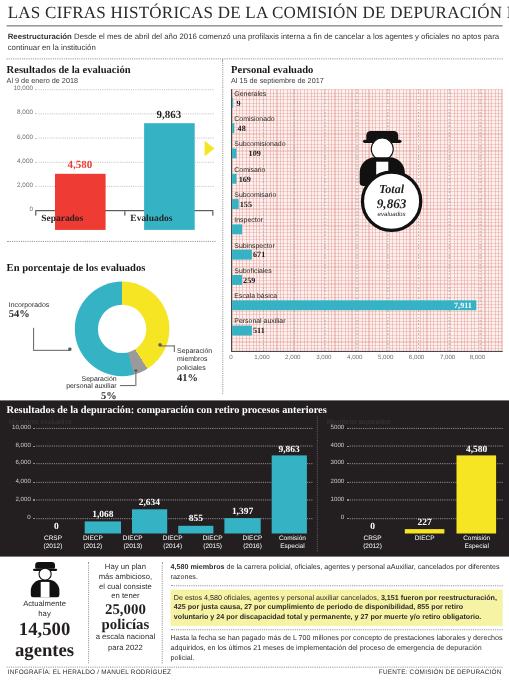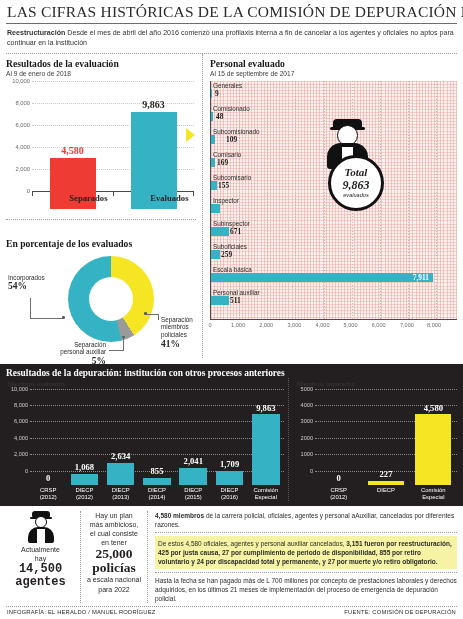--- a/index.html
+++ b/index.html
@@ -66,21 +66,21 @@
   .vbar { width: 46px; }
   .vbar-val {
     font-family: "Liberation Serif", serif; font-weight: bold;
     font-size: 10px; margin-bottom: 2px;
   }
   .vcats {
     position: absolute; left: 26px; right: 2px; top: 112px;
     display: flex; justify-content: space-around;
   }
   .vcat {
-    width: 70px; text-align: right;
+    width: 70px; text-align: left;
     font-family: "Liberation Serif", serif; font-weight: bold; font-size: 8.6px;
   }
   .tick { position: absolute; width: 1px; height: 4px; background: #4a4a4a; top: 0; }
 
   
   .donut-sec { margin-top: 18px; }
   .donut-wrap { position: relative; height: 108px; }
   .donut {
     position: absolute; left: 62px; top: 6px;
     width: 86px; height: 86px; border-radius: 50%;
@@ -167,21 +167,21 @@
   .dcats { display: flex; margin-top: 2px; }
   .dcat { flex: 1; text-align: center; font-size: 5.9px; line-height: 1.2; color: #ffffff; }
 
   
   .foot { display: flex; padding: 5px 6px 0 6px; }
   .f1 { width: 74px; text-align: center; padding-right: 5px; }
   .f2 { width: 68px; text-align: center; padding: 0 5px;
         border-left: 1px dotted #9b9b9b; border-right: 1px dotted #9b9b9b; }
   .f3 { flex: 1; padding-left: 7px; }
   .f-txt { font-size: 7px; line-height: 1.3; color: #2b2b2b; }
-  .f-big { font-family:Liberation Mono, monospace; font-weight:bold; font-size: 12px; line-height:1.1; }
+  .f-big { font-family:Liberation Serif, serif; font-weight:bold; font-size: 17px; line-height:1.1; }
   .f-big2 { font-family:"Liberation Serif",serif; font-weight:bold; font-size: 13.5px; line-height:1.05; }
   .note { font-size: 6.5px; line-height: 1.4; color: #2b2b2b; }
   .note b { font-weight: bold; }
   .hl { background: #f6f3a4; padding: 3px 3px; margin-top: 3px; }
   .dotline { border-top: 1px dotted #9b9b9b; margin: 3px 0; }
   .footer-bar { display: flex; justify-content: space-between; align-items: center;
                 padding: 2px 7px 0 7px; font-size: 5.8px; letter-spacing: .2px; color: #2b2b2b; }
 
   
   .copmini { position: relative; width: 34px; height: 32px; margin: 0 auto 2px auto; }
@@ -381,21 +381,21 @@
           <span style="left:196.9px">7,000</span>
           <span style="left:224px">8,000</span>
         </div>
       </div>
     </div>
 
     <div class="arrow"></div>
   </div>
 
   <div class="dark">
-    <h3>Resultados de la depuración: institución con otros procesos anteriores</h3>
+    <h3>Resultados de la depuración: comparación con retiro procesos anteriores</h3>
     <div class="dark-charts">
 
       <div class="dchart-l">
         <div class="dark-sub">Miembros evaluados</div>
         <div class="dplot" style="margin-left:24px">
           <div class="dgrid" style="top:0">
               <span class="dylab">10,000</span>
             </div>
           <div class="dgrid" style="top:16.4px">
               <span class="dylab">8,000</span>
@@ -423,25 +423,21 @@
             </div>
             <div class="dbar-cell">
               <div class="dbar-val">2,634</div>
               <div class="dbar" style="height:21.6px;background:#35b3c4"></div>
             </div>
             <div class="dbar-cell">
               <div class="dbar-val">855</div>
               <div class="dbar" style="height:7px;background:#35b3c4"></div>
             </div>
             <div class="dbar-cell">
-              <div class="dbar-val">2,041</div>
-              <div class="dbar" style="height:16.7px;background:#35b3c4"></div>
-            </div>
-            <div class="dbar-cell">
-              <div class="dbar-val">1,709</div>
+              <div class="dbar-val">1,397</div>
               <div class="dbar" style="height:14px;background:#35b3c4"></div>
             </div>
             <div class="dbar-cell">
               <div class="dbar-val">9,863</div>
               <div class="dbar" style="height:80.9px;background:#35b3c4"></div>
             </div>
           </div>
         </div>
         <div class="dcats" style="margin-left:24px">
           <div class="dcat">

